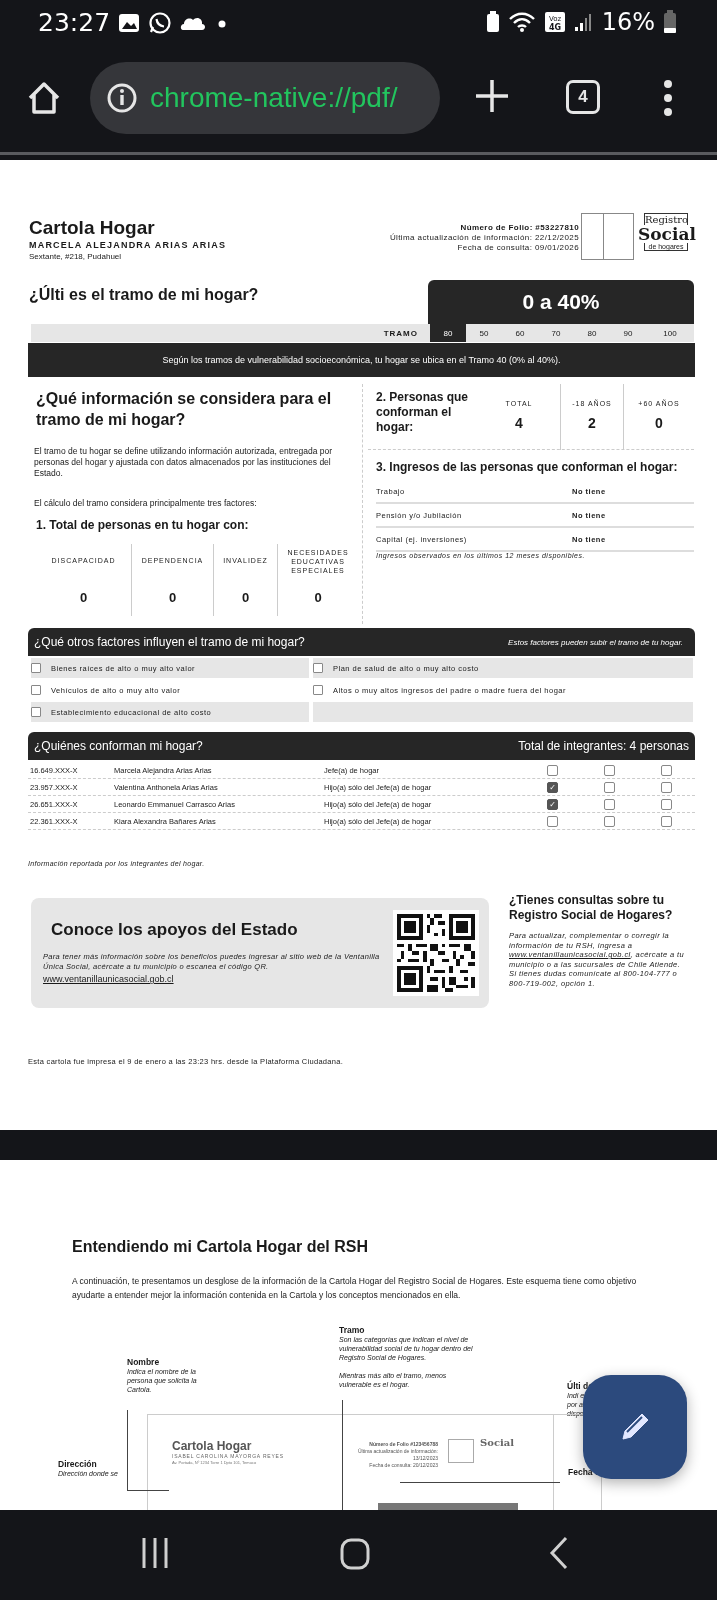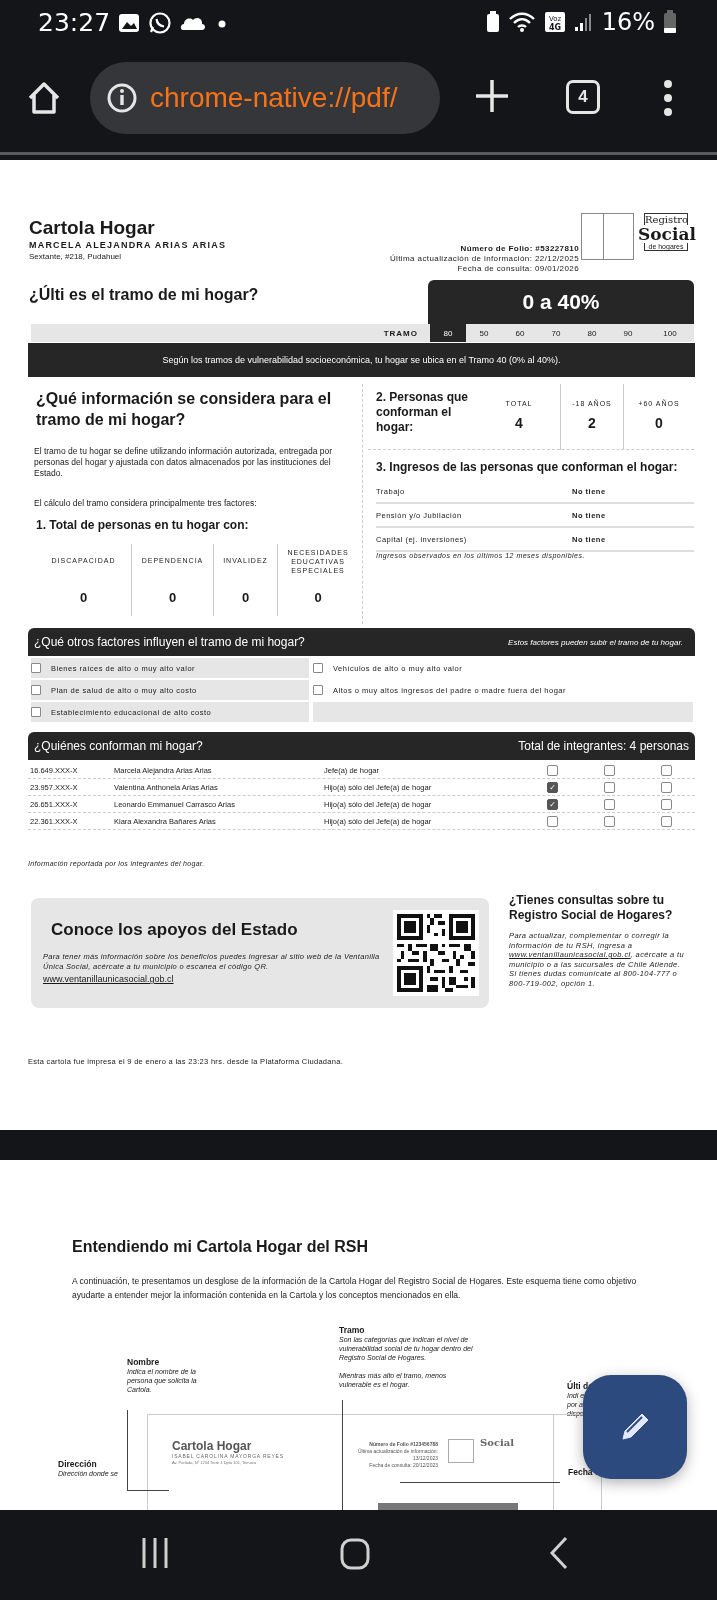--- a/index.html
+++ b/index.html
@@ -3,36 +3,36 @@
 <meta charset="utf-8">
 <style>
   * { box-sizing: border-box; margin: 0; padding: 0; }
   html, body { width: 717px; height: 1600px; overflow: hidden; background: #141519; font-family: "Liberation Sans", sans-serif; }
   .statusbar { position: absolute; top: 0; left: 0; width: 717px; height: 48px; background: #141519; color: #fff; }
   .sb-time { position: absolute; left: 38px; top: 8px; font-size: 25px; font-family: "DejaVu Sans", sans-serif; }
   .sb-icons-left { position: absolute; left: 118px; top: 11px; display: flex; gap: 8px; align-items: center; }
   .sb-right { position: absolute; right: 40px; top: 8px; display: flex; gap: 8px; align-items: center; font-size: 24px; font-family: "DejaVu Sans", sans-serif; }
   .toolbar { position: absolute; top: 48px; left: 0; width: 717px; height: 104px; background: #141519; }
   .home-btn { position: absolute; left: 26px; top: 32px; }
-  .omnibox { position: absolute; left: 90px; top: 14px; width: 350px; height: 72px; border-radius: 36px; background: #35363a; display: flex; align-items: center; padding-left: 16px; color: #f97316; font-size: 28px; }
+  .omnibox { position: absolute; left: 90px; top: 14px; width: 350px; height: 72px; border-radius: 36px; background: #35363a; display: flex; align-items: center; padding-left: 16px; color: #22c55e; font-size: 28px; }
   .omnibox .url { margin-left: 12px; white-space: nowrap; }
   .plus-btn { position: absolute; left: 472px; top: 28px; }
   .tabs-btn { position: absolute; left: 566px; top: 32px; width: 34px; height: 34px; border: 3px solid #e6e6e6; border-radius: 7px; color: #e6e6e6; font-size: 17px; font-weight: bold; display: flex; align-items: center; justify-content: center; }
   .menu-btn { position: absolute; left: 664px; top: 32px; display: flex; flex-direction: column; gap: 6px; }
   .menu-btn span { width: 8px; height: 8px; border-radius: 50%; background: #e6e6e6; display: block; }
   .toolbar-line { position: absolute; top: 152px; left: 0; width: 717px; height: 3px; background: #5a5b5f; }
   .page1 { position: absolute; top: 160px; left: 0; width: 717px; height: 970px; background: #fff; color: #1a1a1a; }
   .page-gap { position: absolute; top: 1130px; left: 0; width: 717px; height: 30px; background: #141519; }
   .page2 { position: absolute; top: 1160px; left: 0; width: 717px; height: 350px; background: #fff; color: #1a1a1a; overflow: hidden; }
   .navbar { position: absolute; top: 1510px; left: 0; width: 717px; height: 90px; background: #141519; }
 
   .hdr-title { position: absolute; left: 29px; top: 57px; font-size: 19px; font-weight: bold; }
   .hdr-name { position: absolute; left: 29px; top: 80px; font-size: 9px; font-weight: bold; letter-spacing: 1.2px; }
   .hdr-addr { position: absolute; left: 29px; top: 92px; font-size: 8px; }
-  .hdr-meta { position: absolute; right: 138px; top: 63px; text-align: right; font-size: 8px; line-height: 10px; letter-spacing: 0.4px; margin-top: 21px; }
+  .hdr-meta { position: absolute; right: 138px; top: 63px; text-align: right; font-size: 8px; line-height: 10px; letter-spacing: 0.4px; }
   .hdr-meta .b { font-weight: bold; }
   .ministry-logo { position: absolute; left: 581px; top: 53px; width: 53px; height: 47px; border: 1px solid #888; }
   .ministry-logo .l { position: absolute; left: 0; top: 0; width: 22px; height: 45px; border-right: 1px solid #888; }
   .rsh-logo { position: absolute; left: 638px; top: 53px; width: 56px; height: 48px; text-align: center; }
   .rsh-logo .r1 { font-size: 10px; border: 1px solid #333; border-bottom: none; margin: 0 6px; font-family: "DejaVu Serif", serif; }
   .rsh-logo .r2 { font-size: 17px; font-weight: bold; font-family: "DejaVu Serif", serif; line-height: 18px; }
   .rsh-logo .r3 { font-size: 7px; border: 1px solid #333; border-top: none; margin: 0 6px; }
 
   .tramo-q { position: absolute; left: 29px; top: 126px; font-size: 16px; font-weight: bold; }
   .tramo-box { position: absolute; left: 428px; top: 120px; width: 266px; height: 44px; background: #262626; color: #fff; border-radius: 6px 6px 0 0; font-size: 21px; font-weight: bold; display: flex; align-items: center; justify-content: center; }
@@ -278,27 +278,27 @@
 
   <div class="otros-hdr">
     <span class="t">¿Qué otros factores influyen el tramo de mi hogar?</span>
     <span class="s">Estos factores pueden subir el tramo de tu hogar.</span>
   </div>
   <div class="otros-grid">
     <div class="otros-cell">
         <span class="cb"></span>
         <span>Bienes raíces de alto o muy alto valor</span>
       </div>
+    <div class="otros-cell">
+        <span class="cb"></span>
+        <span>Plan de salud de alto o muy alto costo</span>
+      </div>
     <div class="otros-cell" style="background:#fff">
         <span class="cb"></span>
         <span>Vehículos de alto o muy alto valor</span>
-      </div>
-    <div class="otros-cell">
-        <span class="cb"></span>
-        <span>Plan de salud de alto o muy alto costo</span>
       </div>
     <div class="otros-cell" style="background:#fff">
         <span class="cb"></span>
         <span>Altos o muy altos ingresos del padre o madre fuera del hogar</span>
       </div>
     <div class="otros-cell">
         <span class="cb"></span>
         <span>Establecimiento educacional de alto costo</span>
       </div>
     <div class="otros-cell"></div>

